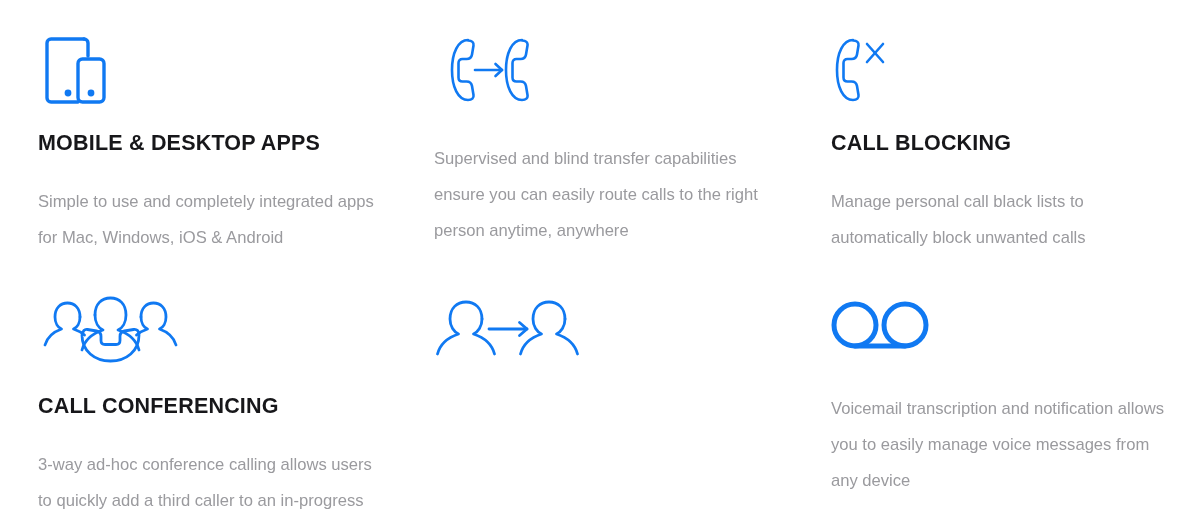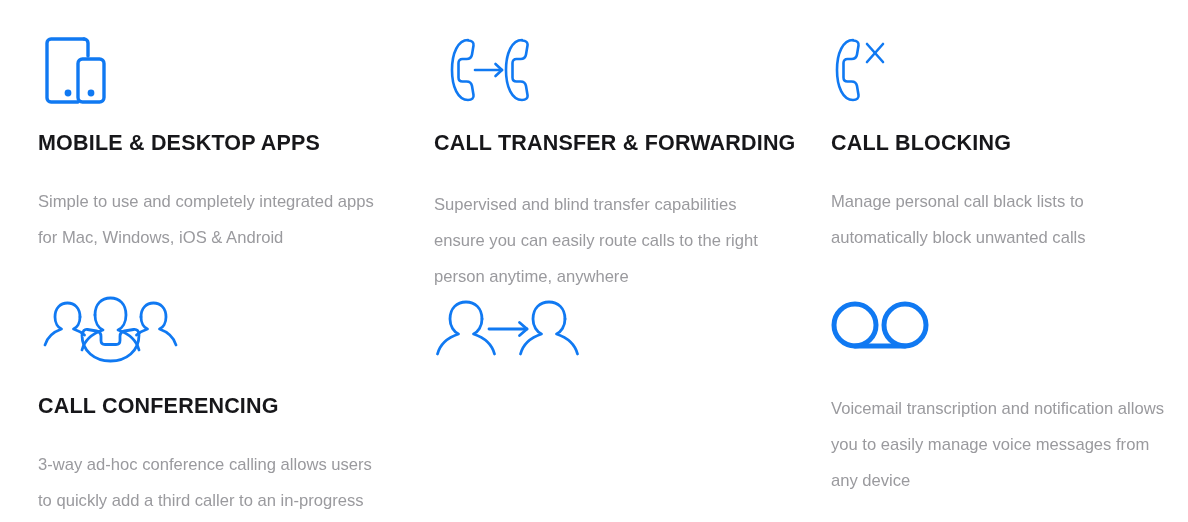--- a/index.html
+++ b/index.html
@@ -105,21 +105,20 @@
       <svg width="120" height="80" viewBox="0 0 120 80" fill="none" stroke="#1079f2" stroke-width="2.6" stroke-linecap="round" stroke-linejoin="round">
 
         <path d="M34 10 c-10 0 -16 13 -16 30 s6 30 16 30 c4 0 6 -2 5.5 -5 l-1.5 -9 c-0.5 -3 -2.5 -4.5 -5.5 -4.5 h-4 c-2.6 0 -4 -1.6 -4 -4 V33 c0 -2.4 1.4 -4 4 -4 h4 c3 0 5 -1.5 5.5 -4.5 l1.5 -9 c0.5 -3 -1.5 -5 -5.5 -5 Z"></path>
 
         <path d="M88 10 c-10 0 -16 13 -16 30 s6 30 16 30 c4 0 6 -2 5.5 -5 l-1.5 -9 c-0.5 -3 -2.5 -4.5 -5.5 -4.5 h-4 c-2.6 0 -4 -1.6 -4 -4 V33 c0 -2.4 1.4 -4 4 -4 h4 c3 0 5 -1.5 5.5 -4.5 l1.5 -9 c0.5 -3 -1.5 -5 -5.5 -5 Z"></path>
 
         <path d="M41 40 H68"></path>
         <path d="M61.5 34 L68 40 L61.5 46"></path>
       </svg>
     </div>
-    <h3 class="card-title">CALL TRANSFER &amp; FORWARDING</h3>
     <p class="card-body">Supervised and blind transfer capabilities ensure you can easily route calls to the right person anytime, anywhere</p>
   </div>
 
   <div class="feature-card row-1 col-3">
     <div class="card-icon">
       <svg width="70" height="80" viewBox="0 0 70 80" fill="none" stroke="#1079f2" stroke-width="2.6" stroke-linecap="round" stroke-linejoin="round">
 
         <path d="M22 10 c-10 0 -16 13 -16 30 s6 30 16 30 c4 0 6 -2 5.5 -5 l-1.5 -9 c-0.5 -3 -2.5 -4.5 -5.5 -4.5 h-4 c-2.6 0 -4 -1.6 -4 -4 V33 c0 -2.4 1.4 -4 4 -4 h4 c3 0 5 -1.5 5.5 -4.5 l1.5 -9 c0.5 -3 -1.5 -5 -5.5 -5 Z"></path>
 
         <path d="M36 14 L52 32"></path>

